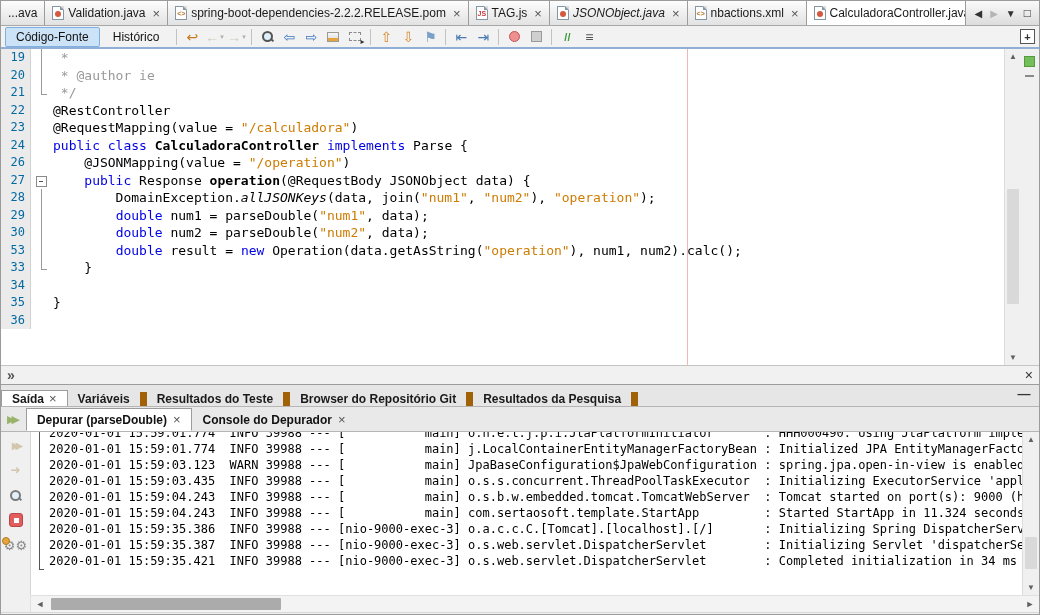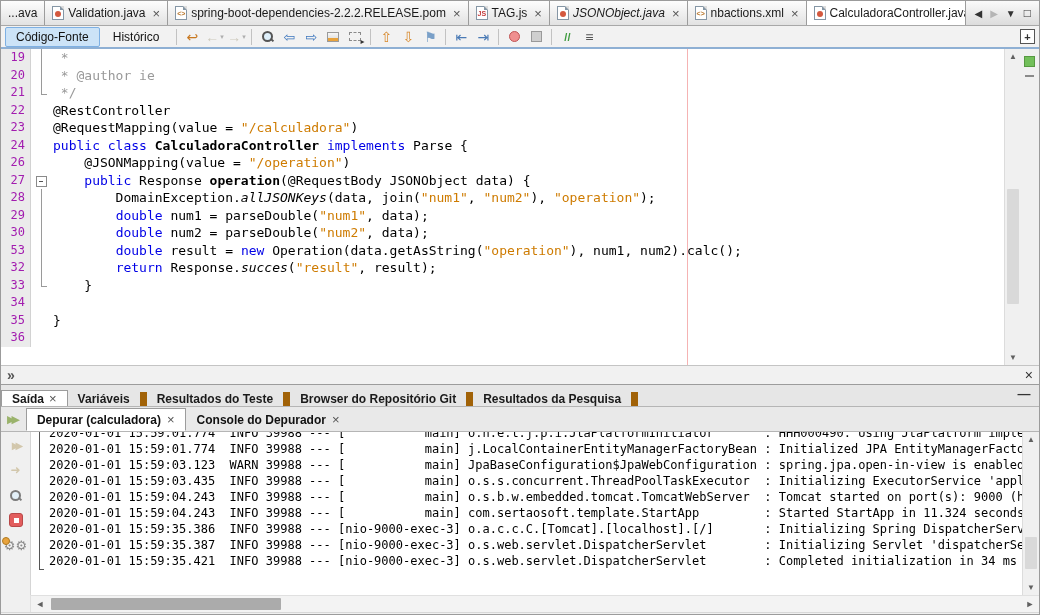--- a/index.html
+++ b/index.html
@@ -42,21 +42,21 @@
   .i-rectsel { width:12px; height:9px; border:1px dashed #8a8a8a; position:relative; }
   .i-rectsel::after { content:'▸'; position:absolute; right:-4px; bottom:-6px; font-size:8px; color:#333; }
   .i-highlight { width:12px; height:10px; background:linear-gradient(#f7f7f7,#d8d8d8); border:1px solid #9a9a9a; position:relative; }
   .i-highlight::after { content:''; position:absolute; left:0; bottom:0; width:100%; height:3px; background:#e8a33d; }
   .splitbtn { margin-left:auto; width:15px; height:15px; border:1px solid #555; display:flex; align-items:center; justify-content:center; font-size:11px; font-weight:bold; color:#333; background:#fff; }
 
   
   .editor { height:316px; background:#fff; display:flex; position:relative; }
   .codearea { flex:1; position:relative; overflow:hidden; }
   .crow { display:flex; height:17.5px; line-height:17.5px; font-family:"DejaVu Sans Mono","Liberation Mono",monospace; font-size:13px; }
-  .lnum { width:30px; text-align:right; padding-right:5px; background:#ebebeb; color:#a21caf; font-size:12px; border-right:1px solid #d2d2d2; flex:0 0 auto; }
+  .lnum { width:30px; text-align:right; padding-right:5px; background:#ebebeb; color:#0369a1; font-size:12px; border-right:1px solid #d2d2d2; flex:0 0 auto; }
   .lfold { width:22px; position:relative; flex:0 0 auto; }
   .lfold.mid::before { content:''; position:absolute; left:10px; top:0; height:100%; border-left:1px solid #9a9a9a; }
   .lfold.end::before { content:''; position:absolute; left:10px; top:0; height:55%; width:5px; border-left:1px solid #9a9a9a; border-bottom:1px solid #9a9a9a; }
   .lfold.box::before { content:''; position:absolute; left:5px; top:4px; width:9px; height:9px; border:1px solid #8a8a8a; background:#fff; }
   .lfold.box::after  { content:''; position:absolute; left:8px; top:9px; width:4px; border-top:1px solid #555; }
   .lcode { white-space:pre; color:#000; }
   .lcode .kw  { color:#0000e6; }
   .lcode .str { color:#ce7b00; }
   .lcode .com { color:#999999; }
   .lcode .bold{ font-weight:bold; }
@@ -280,25 +280,20 @@
         <div class="lnum">30</div>
         <div class="lfold mid"></div>
         <div class="lcode"><span>        </span><span class="kw">double</span><span> num2 = parseDouble(</span><span class="str">"num2"</span><span>, data);</span></div>
       </div>
       <div class="crow">
         <div class="lnum">53</div>
         <div class="lfold mid"></div>
         <div class="lcode"><span>        </span><span class="kw">double</span><span> result = </span><span class="kw">new</span><span> Operation(data.getAsString(</span><span class="str">"operation"</span><span>), num1, num2).calc();</span></div>
       </div>
       <div class="crow">
-        <div class="lnum">32</div>
-        <div class="lfold mid"></div>
-        <div class="lcode"><span>        </span><span class="kw">return</span><span> Response.</span><span class="ital">succes</span><span>(</span><span class="str">"result"</span><span>, result);</span></div>
-      </div>
-      <div class="crow">
         <div class="lnum">33</div>
         <div class="lfold end"></div>
         <div class="lcode"><span>    }</span></div>
       </div>
       <div class="crow">
         <div class="lnum">34</div>
         <div class="lfold"></div>
         <div class="lcode"></div>
       </div>
       <div class="crow">
@@ -346,21 +341,21 @@
     <div class="wtab">
       <span>Resultados da Pesquisa</span>
     </div>
     <div class="minbtn">—</div>
 </div>
 
 <div class="dtabs">
   <span class="runic">▶▶</span>
   <span id="dtabs" style="display:flex;align-items:flex-end;">
       <div class="dtab sel">
-        <span>Depurar (calculadora)</span>
+        <span>Depurar (parseDouble)</span>
         <span class="tclose">×</span>
       </div>
       <div class="dtab">
         <span>Console do Depurador</span>
         <span class="tclose">×</span>
       </div>
     </span>
 </div>
 
 <div class="consolewrap">

